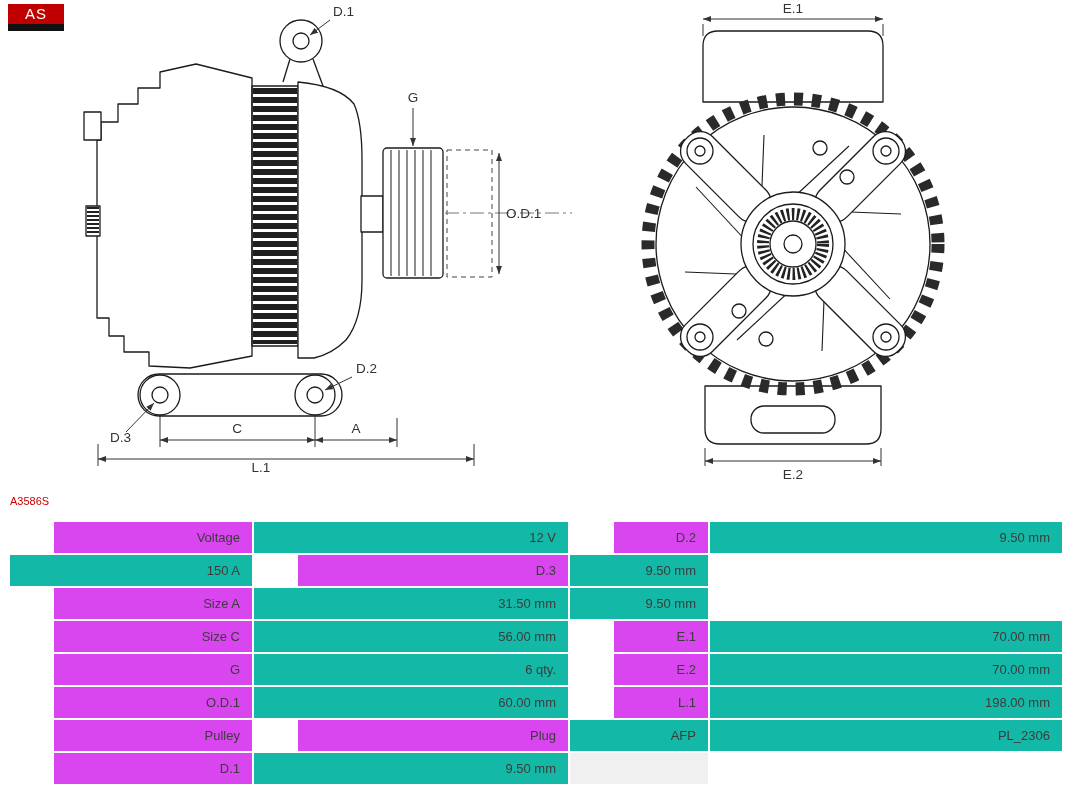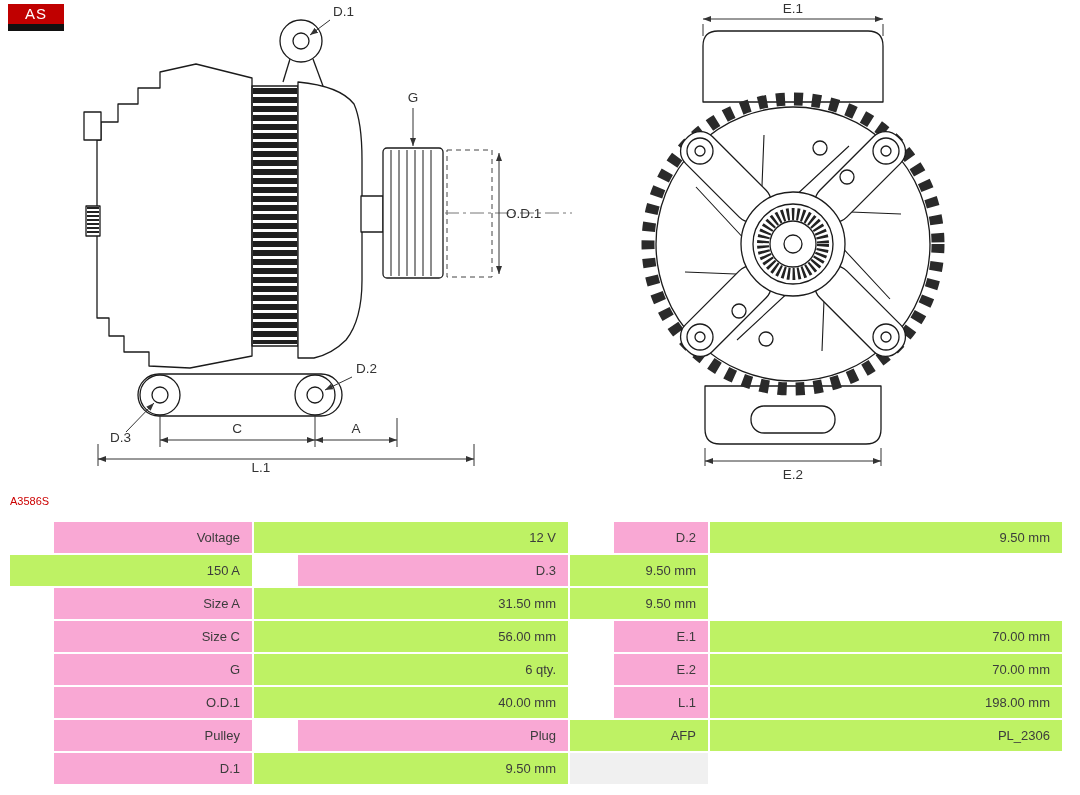--- a/index.html
+++ b/index.html
@@ -5,22 +5,22 @@
   html,body{margin:0;padding:0;background:#fff;}
   body{width:1080px;height:795px;font-family:"Liberation Sans",sans-serif;position:relative;overflow:hidden;}
   .logo{position:absolute;top:4px;left:8px;width:56px;z-index:5;}
   .logo .logo-red{background:#c00000;color:#fff;font-weight:normal;font-size:15px;text-align:center;line-height:20px;height:20px;letter-spacing:1px;}
   .logo .logo-black{background:#111;height:7px;}
   svg.diagram{display:block;}
   .part-number{color:#cc0000;font-size:11px;padding:3px 0 7px 10px;height:20px;}
   .spec-table{margin:0 18px 0 10px;}
   .spec-row{display:grid;grid-template-columns:242px 314px 138px 352px;column-gap:2px;margin-bottom:2px;}
   .cell{height:31px;line-height:31px;font-size:13px;color:#3c3c3c;text-align:right;padding-right:12px;box-sizing:border-box;overflow:hidden;}
-  .cell.lbl{background:#f9a8d4;margin-left:44px;}
-  .cell.val{background:#bef264;}
+  .cell.lbl{background:#d946ef;margin-left:44px;}
+  .cell.val{background:#14b8a6;}
   .cell.lbl-empty{background:#f0f0f0;}
   .cell.val-empty{background:transparent;}
   text{font-family:"Liberation Sans",sans-serif;font-size:13.5px;fill:#333;}
 </style>
 </head>
 <body>
 
 <div class="logo">
   <div class="logo-red">AS</div>
   <div class="logo-black"></div>
@@ -180,21 +180,21 @@
     <div class="cell val">70.00 mm</div>
   </div>
   <div class="spec-row">
     <div class="cell lbl">G</div>
     <div class="cell val">6 qty.</div>
     <div class="cell lbl">E.2</div>
     <div class="cell val">70.00 mm</div>
   </div>
   <div class="spec-row">
     <div class="cell lbl">O.D.1</div>
-    <div class="cell val">40.00 mm</div>
+    <div class="cell val">60.00 mm</div>
     <div class="cell lbl">L.1</div>
     <div class="cell val">198.00 mm</div>
   </div>
   <div class="spec-row">
     <div class="cell lbl">Pulley</div>
     <div class="cell lbl">Plug</div>
     <div class="cell val">AFP</div>
     <div class="cell val">PL_2306</div>
   </div>
   <div class="spec-row">

